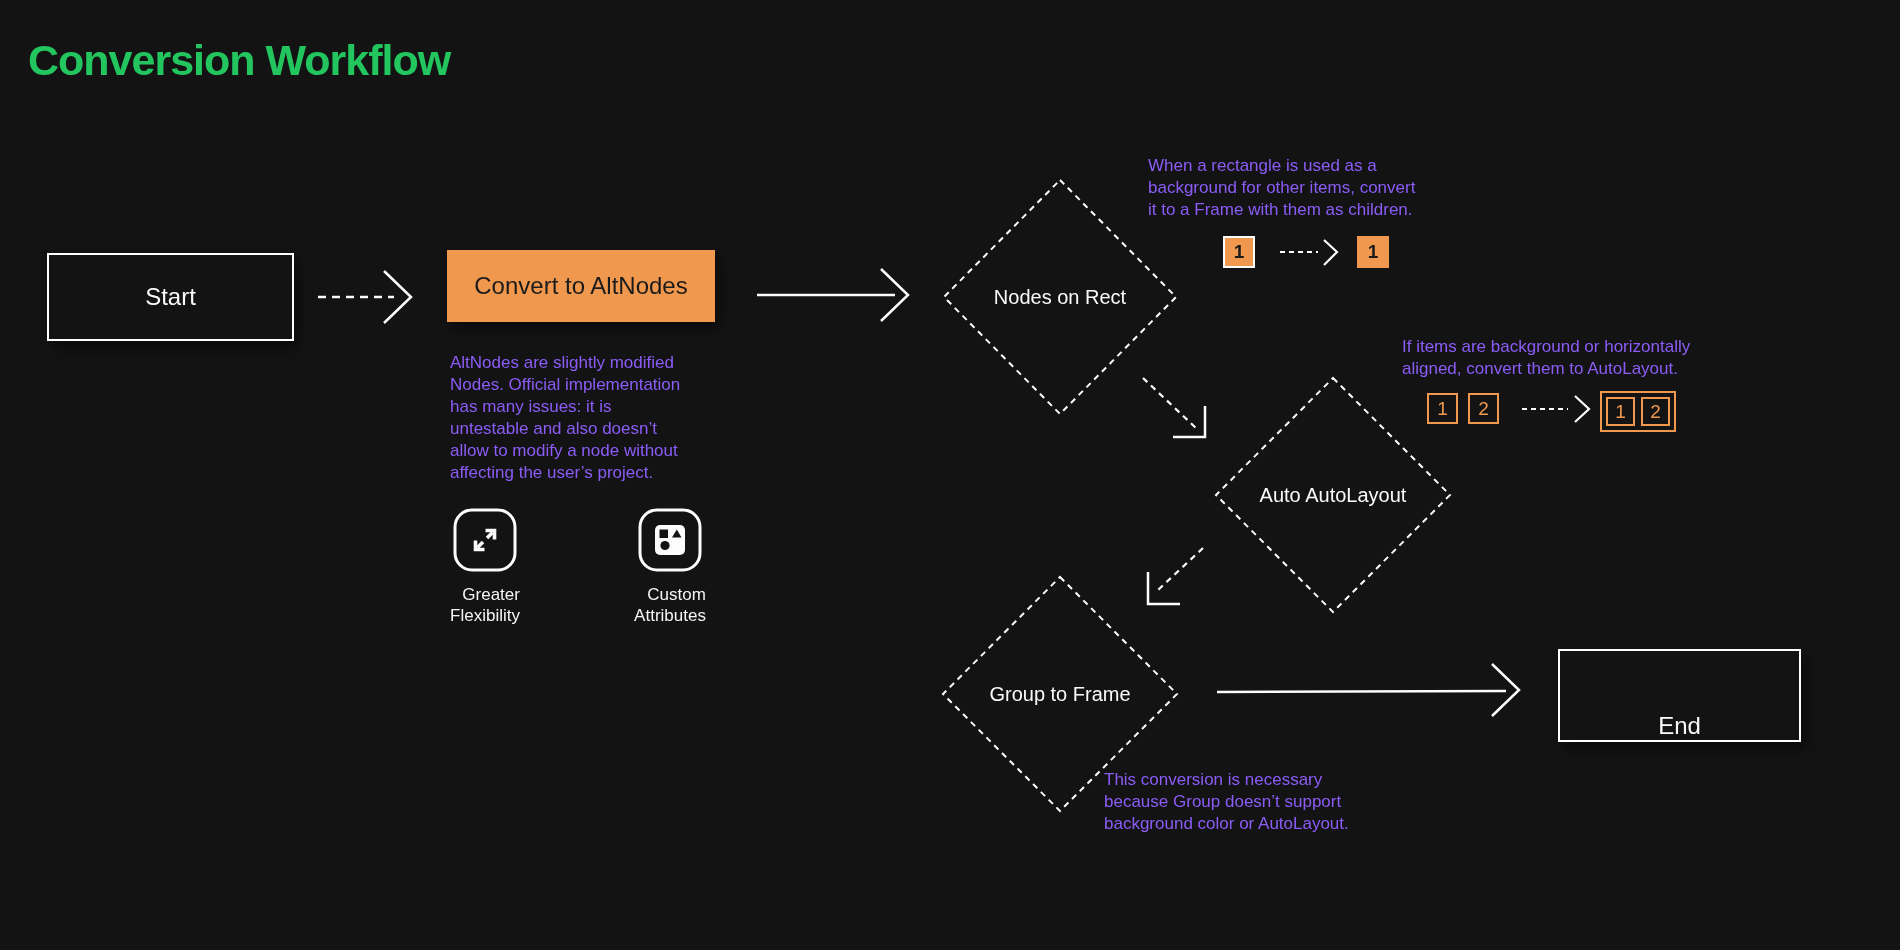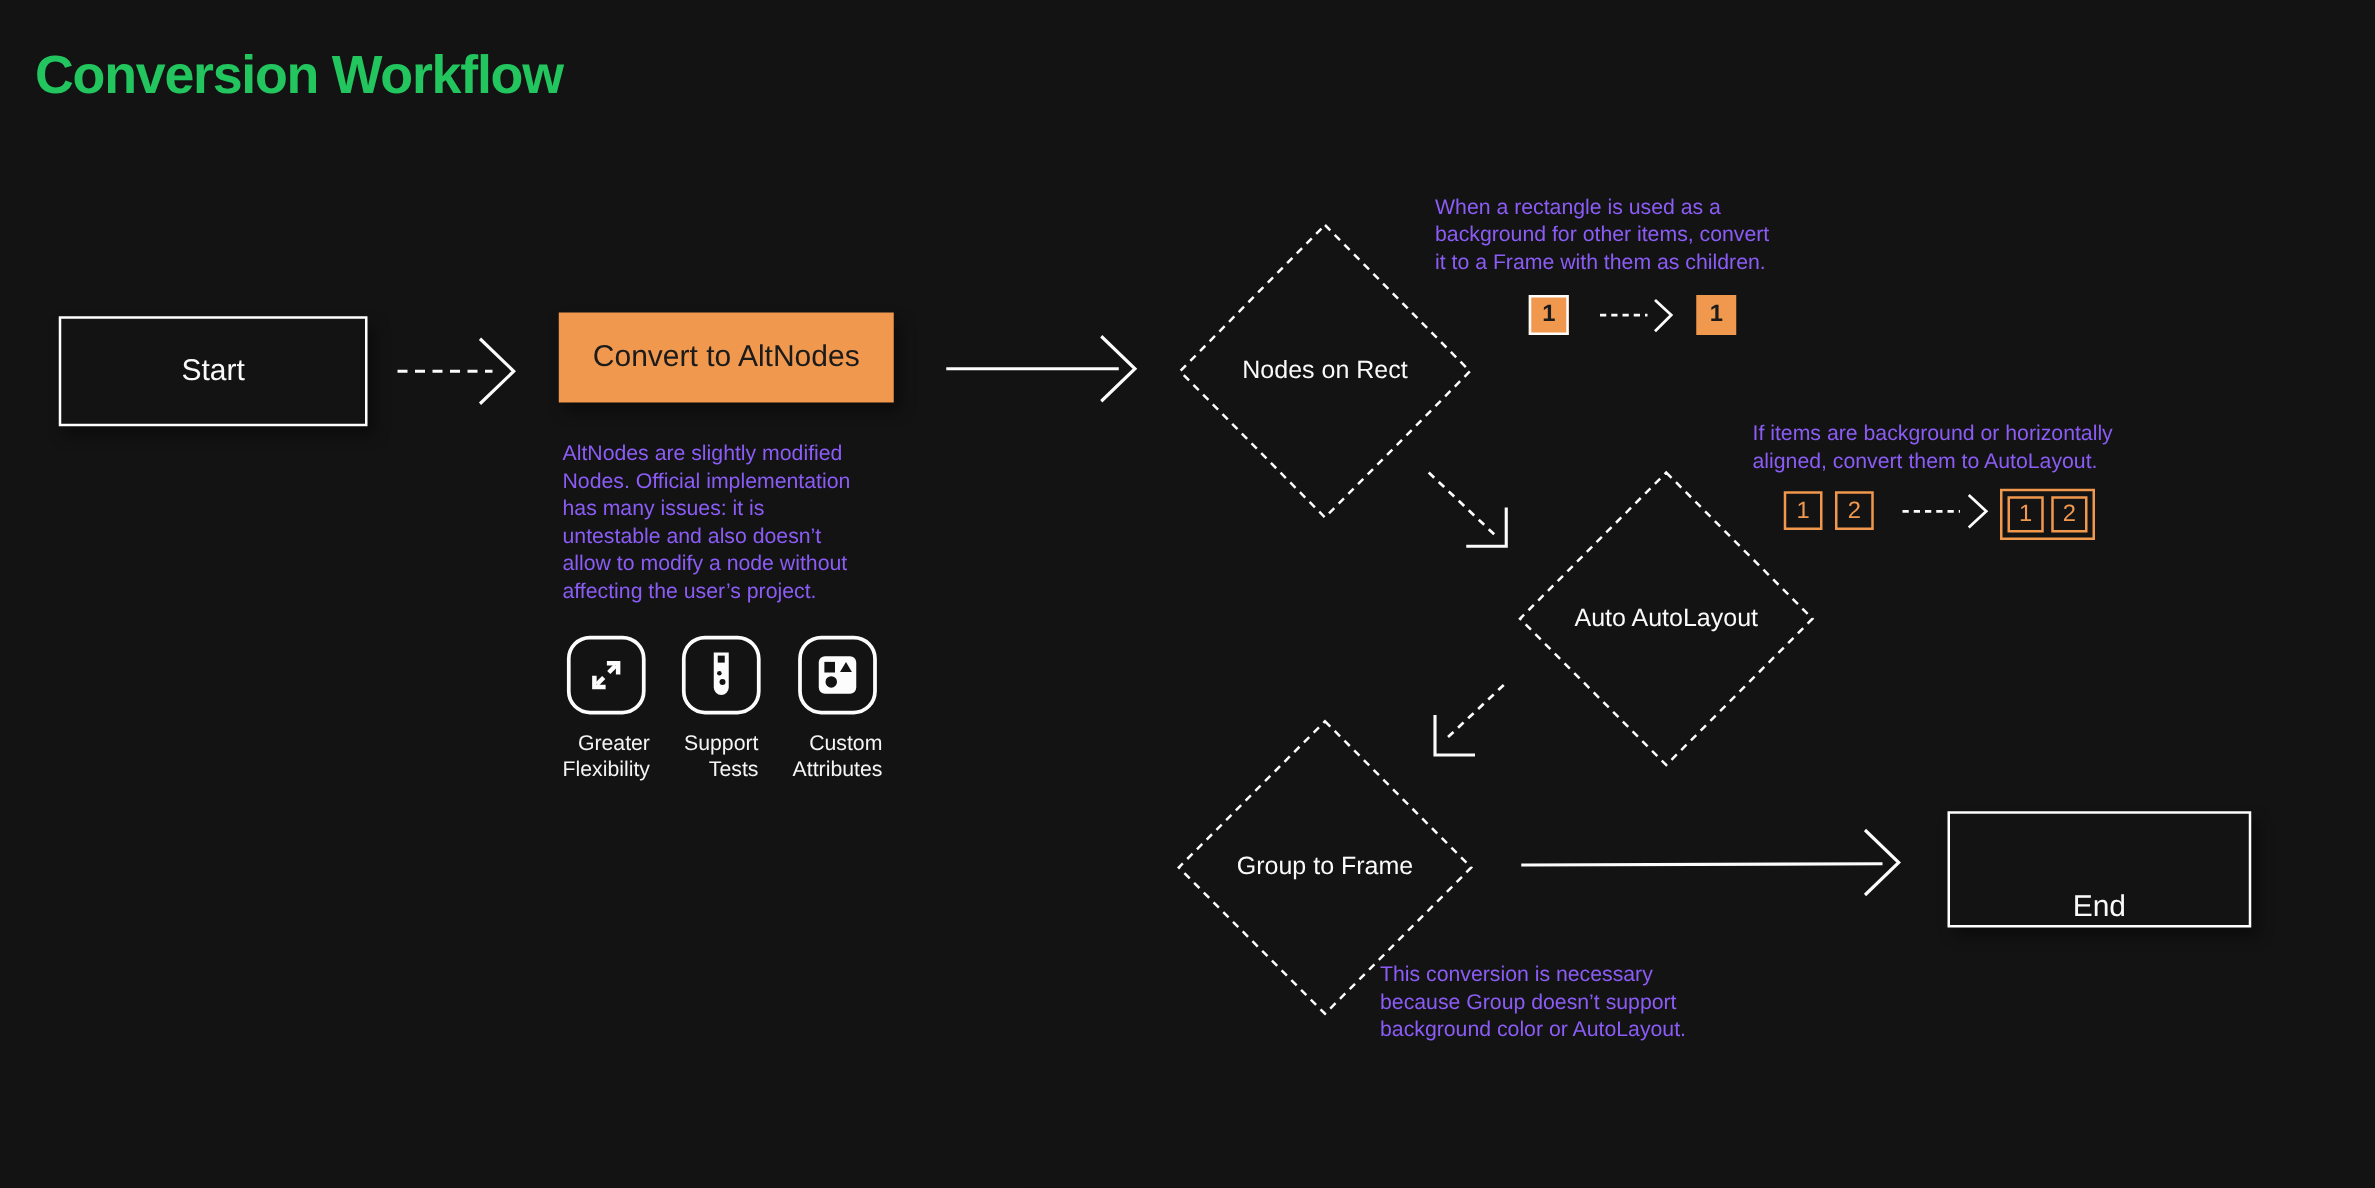--- a/index.html
+++ b/index.html
@@ -141,33 +141,20 @@
         <polyline points="32.5,22.5 41.5,22.5 41.5,31.5"></polyline>
         <polyline points="22.5,32.5 22.5,41.5 31.5,41.5"></polyline>
       </g>
     </svg>
     <div class="lbl">
       <div>Greater</div>
       <div>Flexibility</div>
     </div>
   </div>
 
-  <div id="feature-2" class="abs feature">
-    <svg width="64" height="64" viewBox="0 0 64 64">
-      <rect x="2" y="2" width="60" height="60" rx="17" fill="none" stroke="#FCFCFC" stroke-width="3"></rect>
-      <path d="M26 14 L38 14 L38 42 A6 6 0 0 1 26 42 Z" fill="#FCFCFC"></path>
-      <rect x="29.2" y="16.5" width="5.6" height="5.6" fill="#131313"></rect>
-      <circle cx="30.5" cy="30.5" r="1.8" fill="#131313"></circle>
-      <circle cx="33" cy="37.5" r="2.4" fill="#131313"></circle>
-    </svg>
-    <div class="lbl">
-      <div>Support</div>
-      <div>Tests</div>
-    </div>
-  </div>
 
   <div id="feature-3" class="abs feature">
     <svg width="64" height="64" viewBox="0 0 64 64">
       <rect x="2" y="2" width="60" height="60" rx="17" fill="none" stroke="#FCFCFC" stroke-width="3"></rect>
       <rect x="17" y="17" width="30" height="30" rx="5" fill="#FCFCFC"></rect>
       <rect x="21.5" y="21.5" width="8.5" height="8.5" fill="#131313"></rect>
       <path d="M38.8 21.5 L43.5 29.5 L34 29.5 Z" fill="#131313"></path>
       <circle cx="27" cy="37.5" r="4.6" fill="#131313"></circle>
     </svg>
     <div class="lbl">

